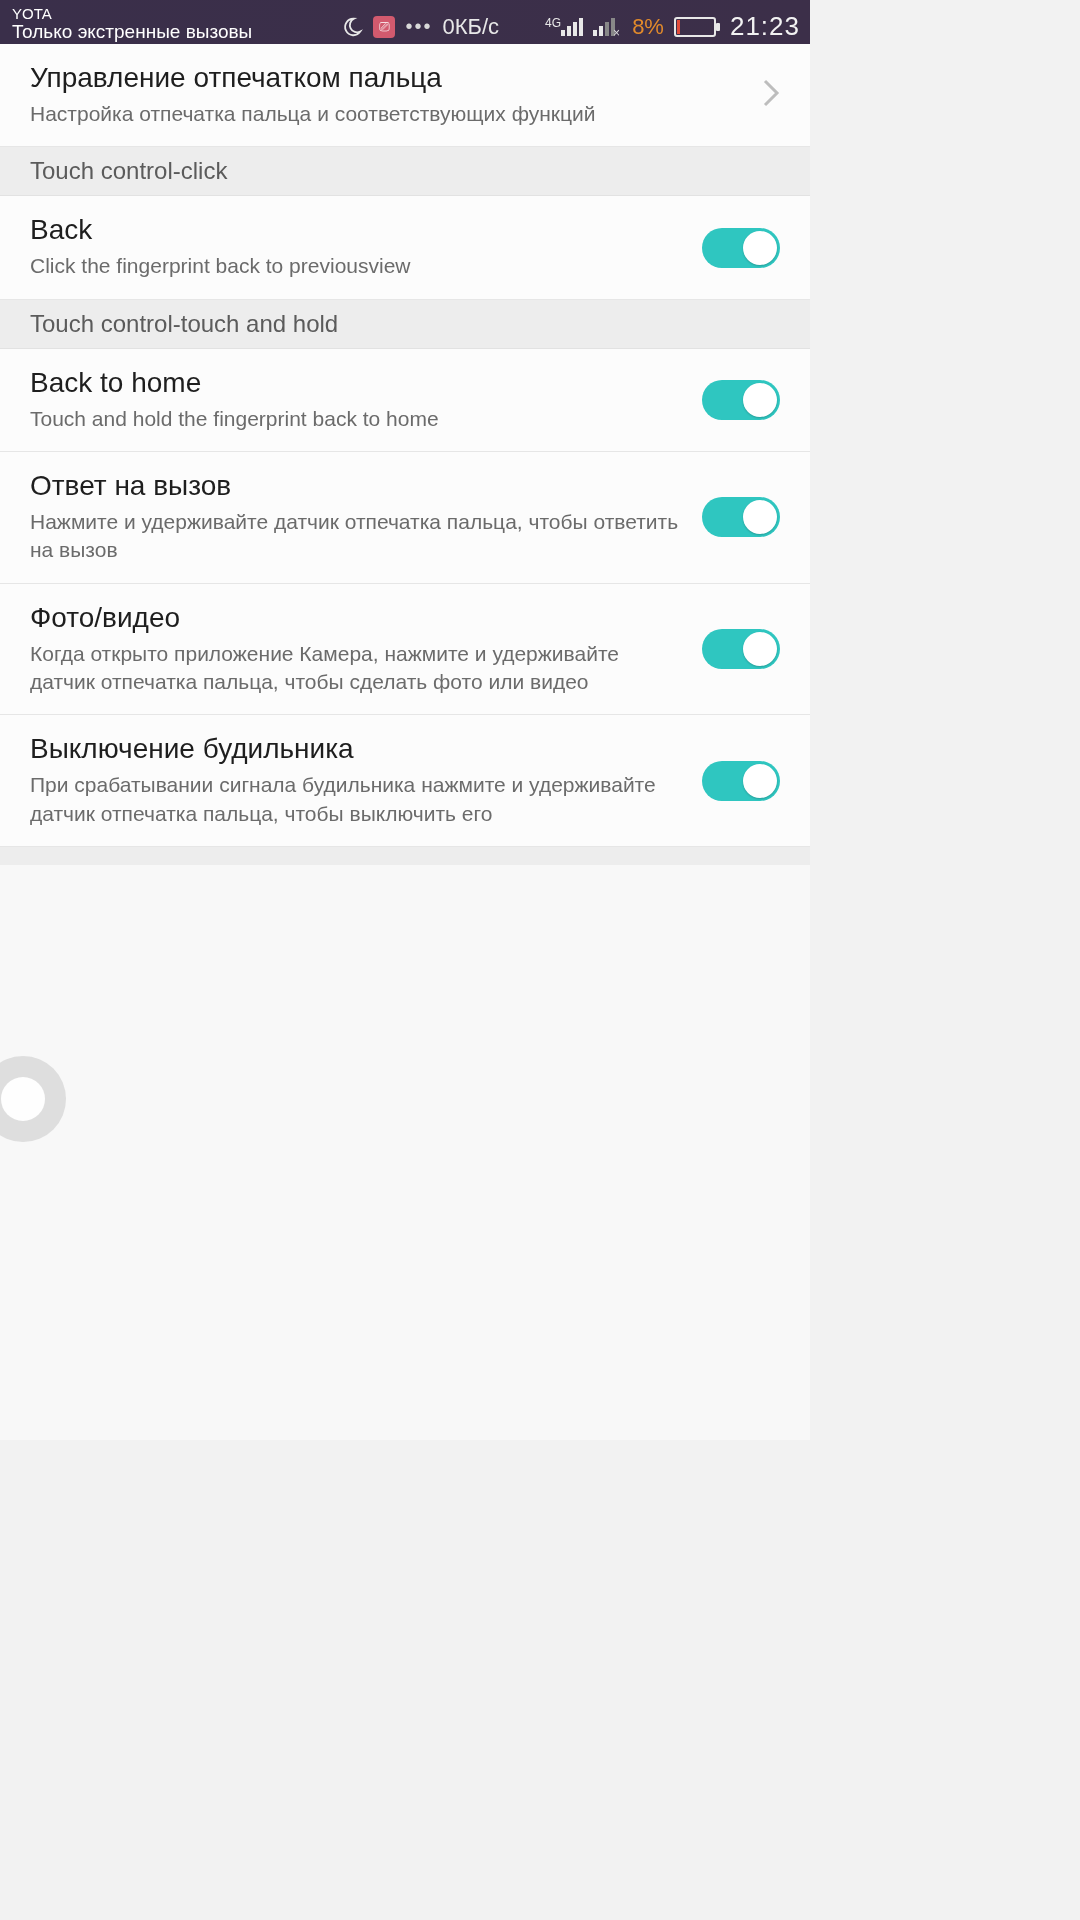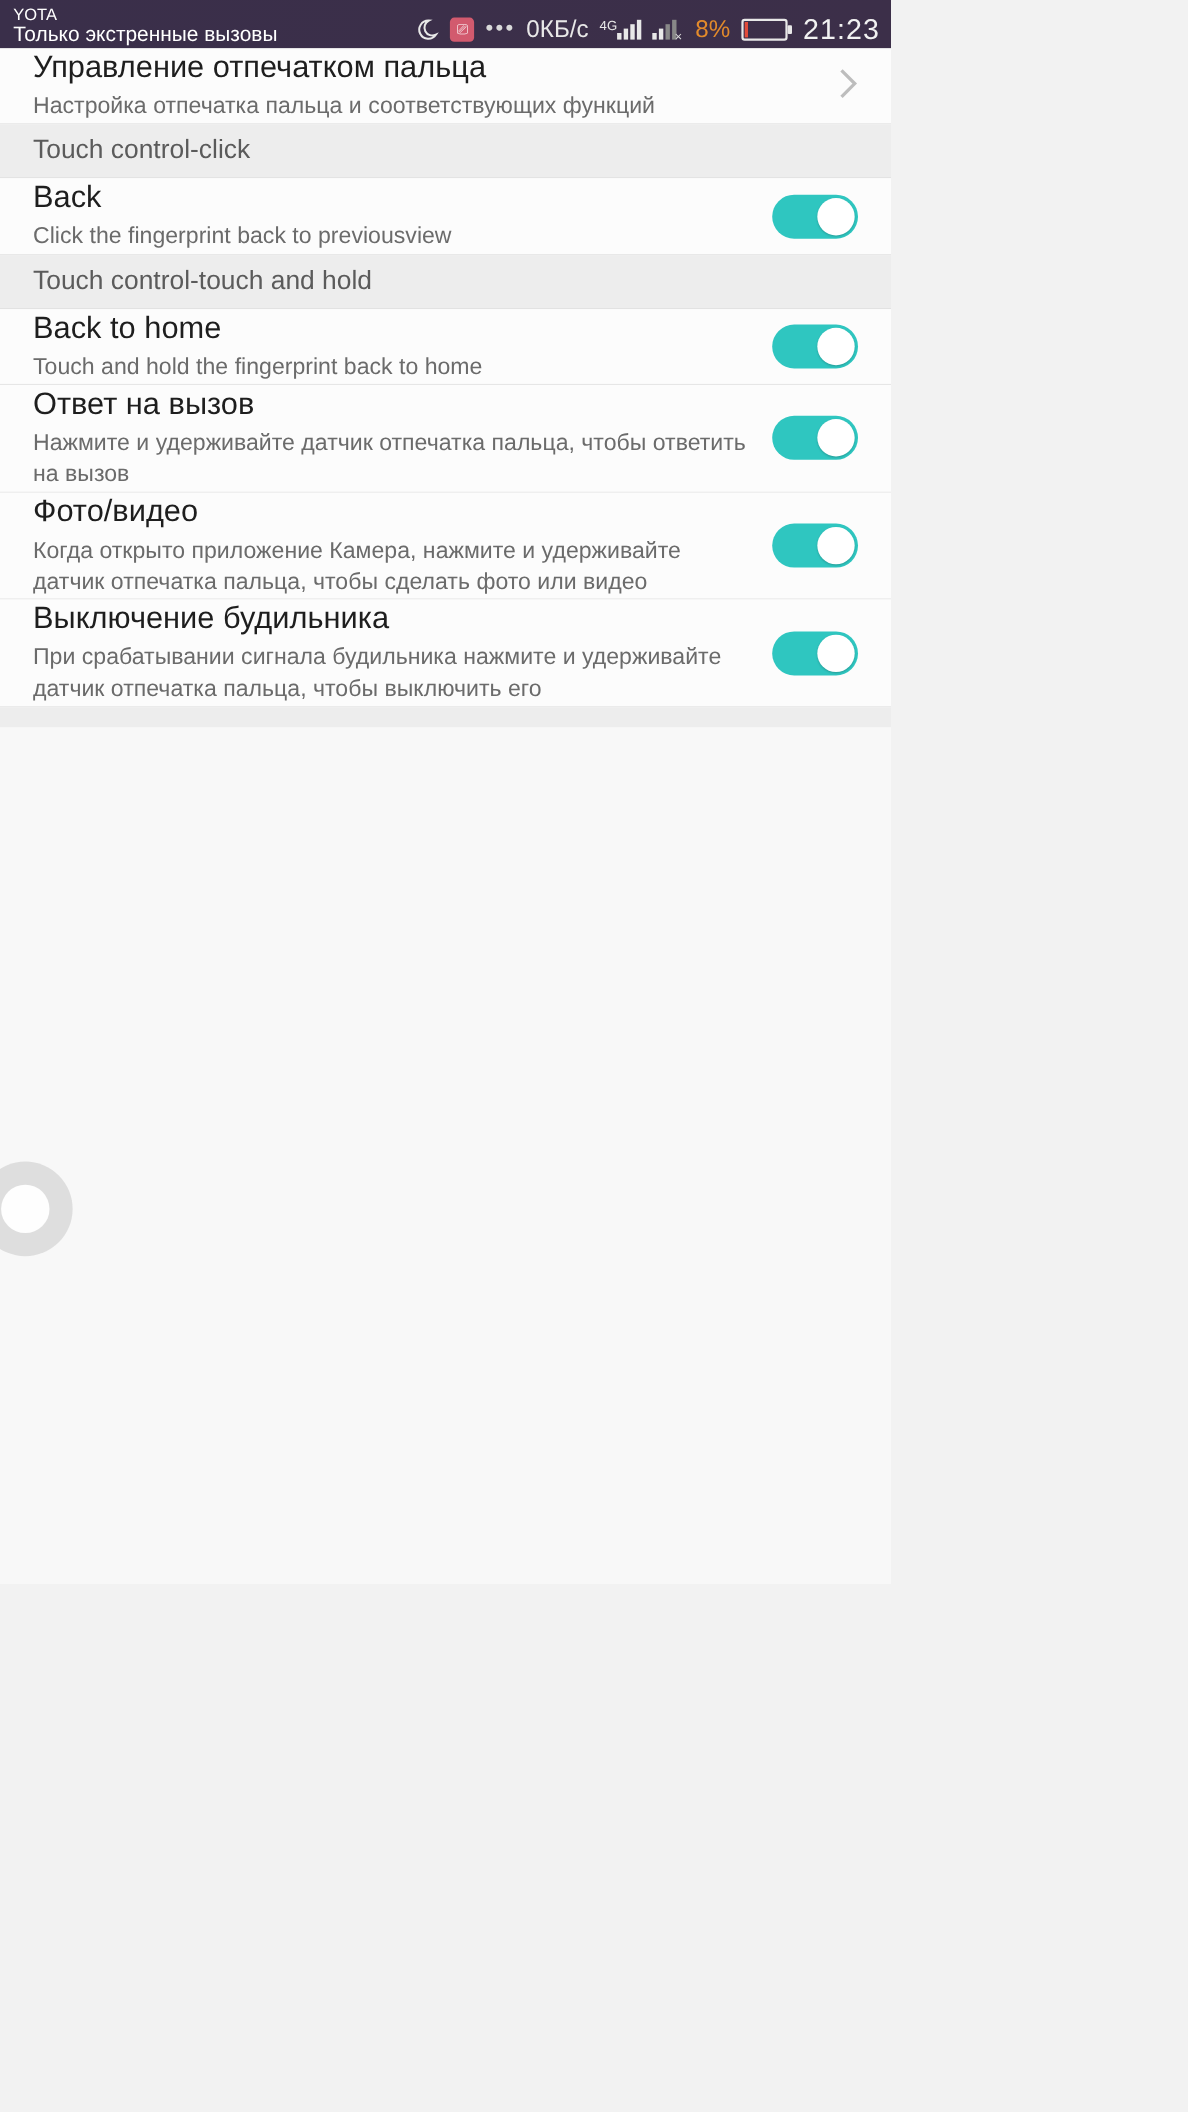--- a/index.html
+++ b/index.html
@@ -27,21 +27,21 @@
   .battery { width:42px; height:20px; border:2px solid #e8e8e8; border-radius:3px; position:relative; }
   .battery::after{ content:""; position:absolute; right:-6px; top:4px; width:4px; height:8px; background:#e8e8e8; border-radius:1px;}
   .battery .lvl{ position:absolute; left:1px; top:1px; bottom:1px; width:8%; background:#e24b3a;}
   .clock { font-size:26px; color:#f2f2f2; letter-spacing:1px; margin-left:4px;}
 
   
   .titlebar { height: 80px; background: linear-gradient(180deg,#3c2f49,#332843 60%,#2d2440); color:#fff; display:flex; align-items:center; justify-content:center; font-size:30px; }
 
   
   .content { flex:1; overflow-y:auto; background:#f8f8f8; }
-  .row { background:#fcfcfc; padding: 1px 30px; border-bottom:1px solid #e6e6e6; display:flex; align-items:center; }
+  .row { background:#fcfcfc; padding: 18px 30px; border-bottom:1px solid #e6e6e6; display:flex; align-items:center; }
   .row .texts { flex:1; padding-right:16px; }
   .row .title { font-size:28px; color:#1e1e1e; margin-bottom:6px; }
   .row .sub { font-size:21px; color:#6b6b6b; line-height:1.35; }
   .row .chev { color:#bdbdbd; }
   .row .chev svg{ width:18px; height:30px; }
   .section { background:#ededed; color:#5b5b5b; font-size:24px; padding: 10px 30px; border-bottom:1px solid #e2e2e2; }
 
   
   .toggle { width:78px; height:40px; border-radius:40px; background:#2fc6c0; position:relative; flex:0 0 auto; }
   .toggle .knob{ position:absolute; right:3px; top:3px; width:34px; height:34px; background:#fff; border-radius:50%; box-shadow:0 1px 2px rgba(0,0,0,.2);}
@@ -69,21 +69,21 @@
     </div>
     <div class="sb-mid">
       <span class="sb-icon moon">
         <svg viewBox="0 0 24 24">
             <path d="M14 3a9 9 0 1 0 7 14 7 7 0 0 1-7-14z" fill="none" stroke="#e8e8e8" stroke-width="2"></path>
           </svg>
       </span>
       <span class="badge">⎚</span>
       <span class="dots">•••</span>
       <span class="speed">0КБ/с</span>
-      <span style="display:flex;align-items:flex-end;">
+      <span style="display:flex;align-items:flex-end;margin-left:36px;">
         <span class="net4g">4G</span>
         <span class="sigbars">
             <span class="b1"></span>
             <span class="b2"></span>
             <span class="b3"></span>
             <span class="b4"></span>
           </span>
       </span>
       <span style="display:flex;align-items:flex-end;">
         <span class="sigbars dim">

